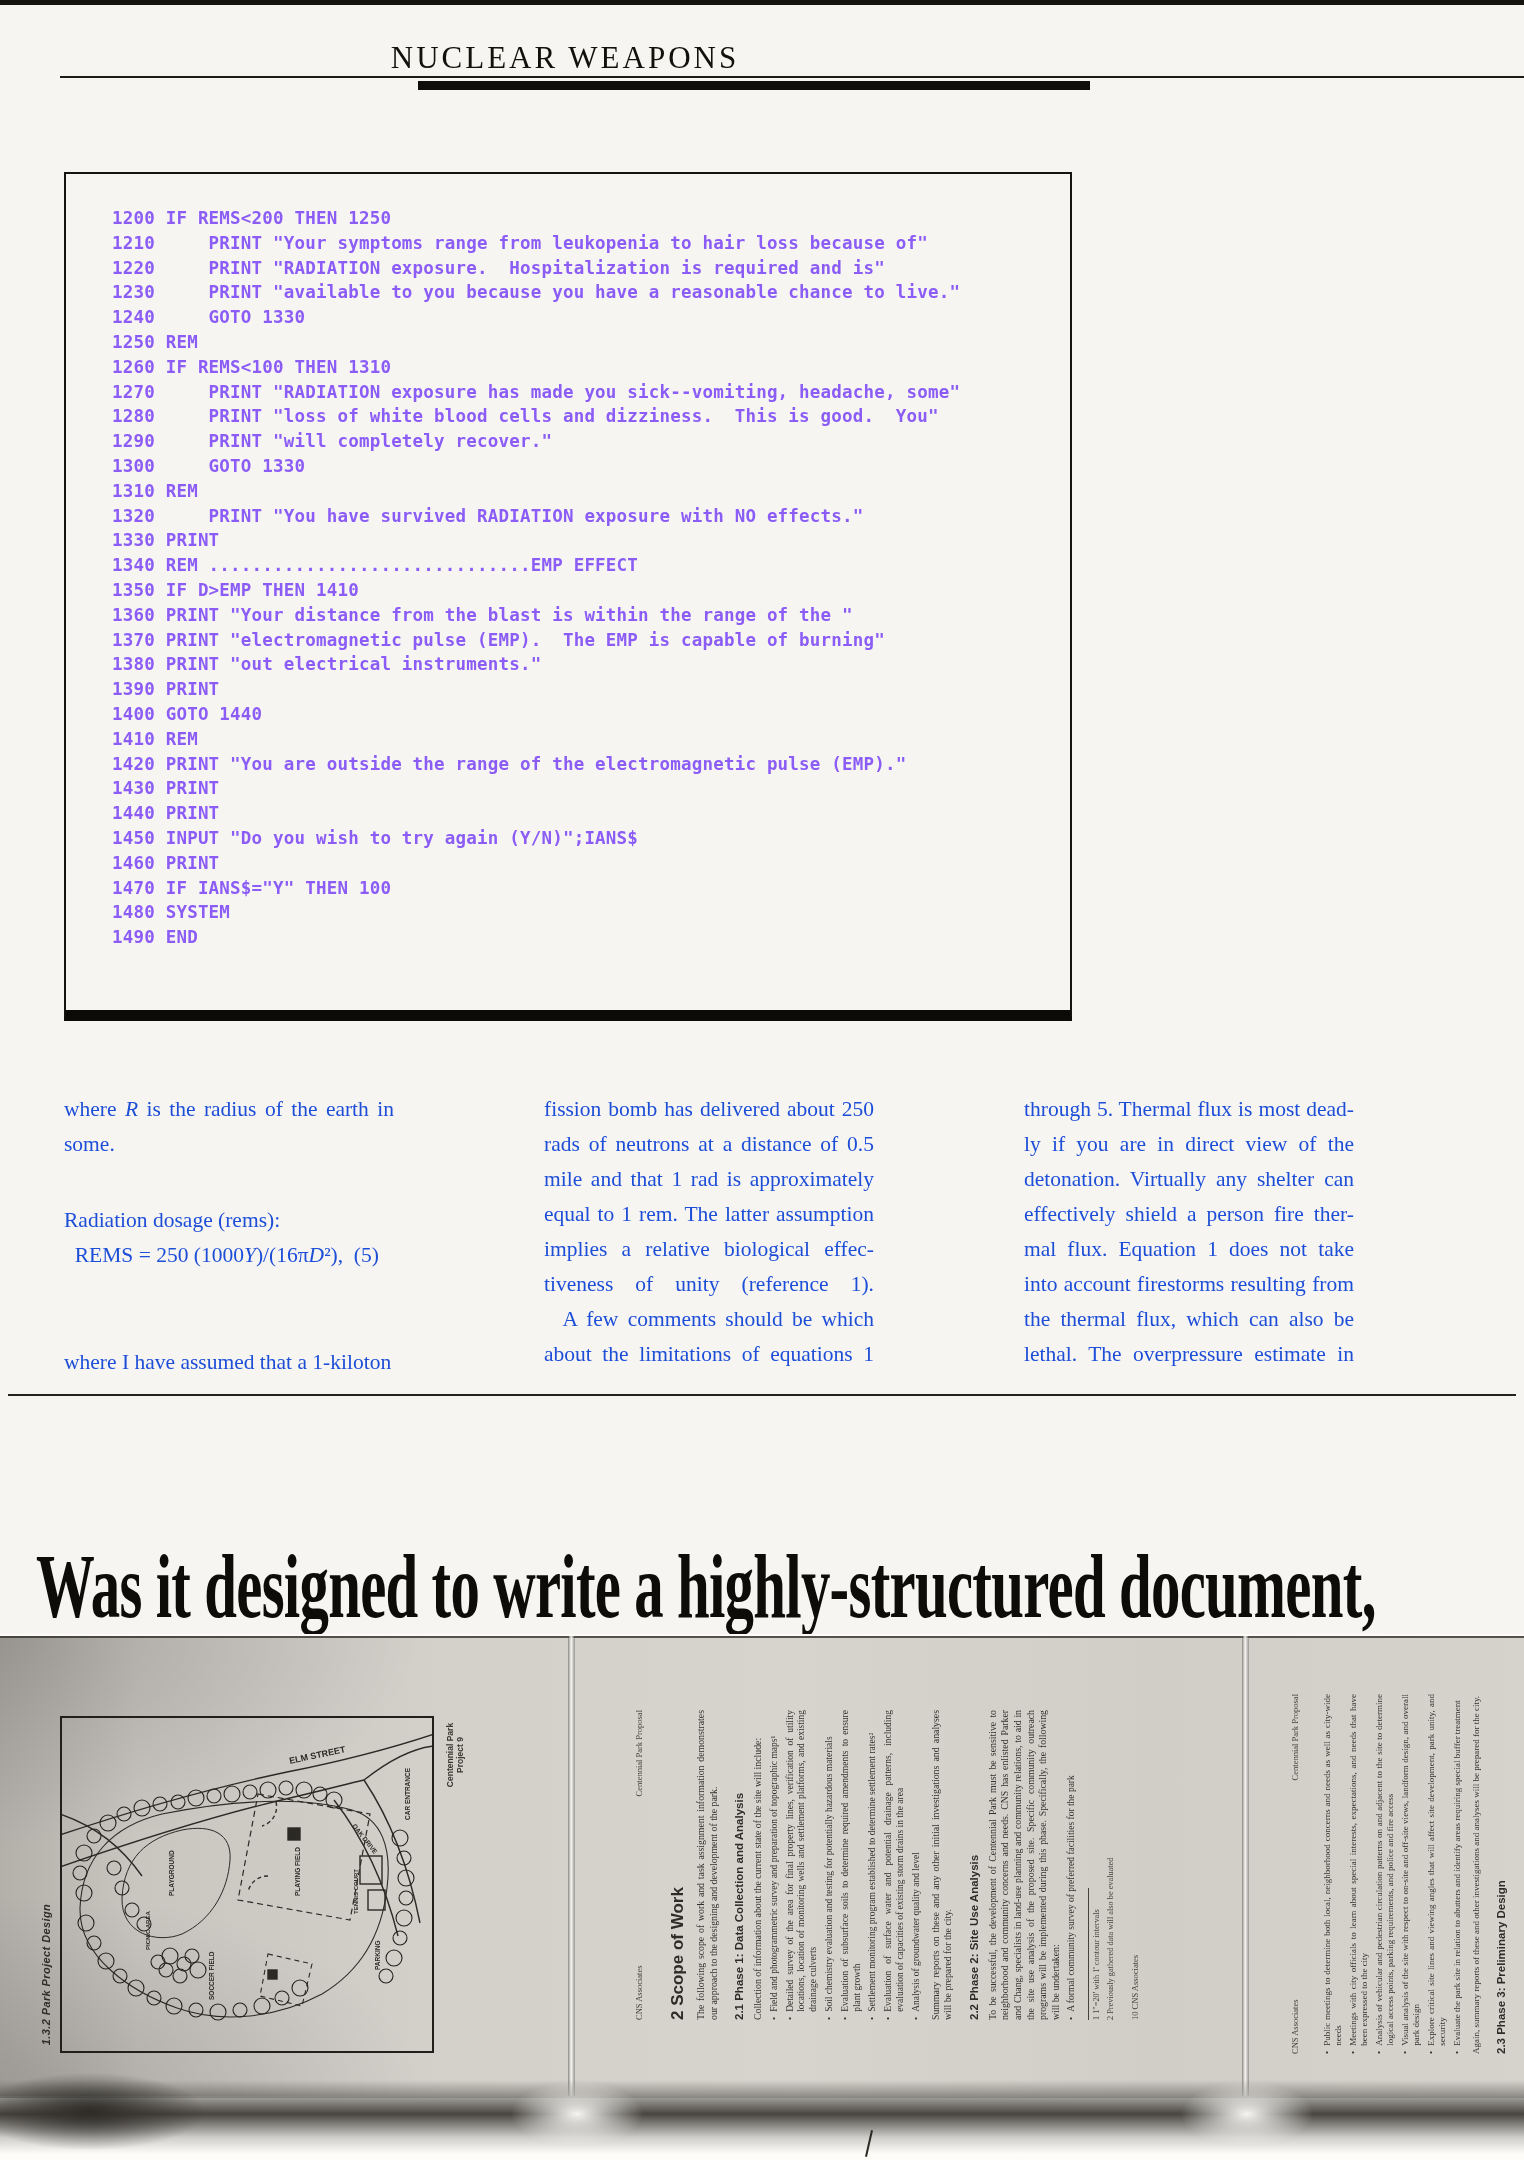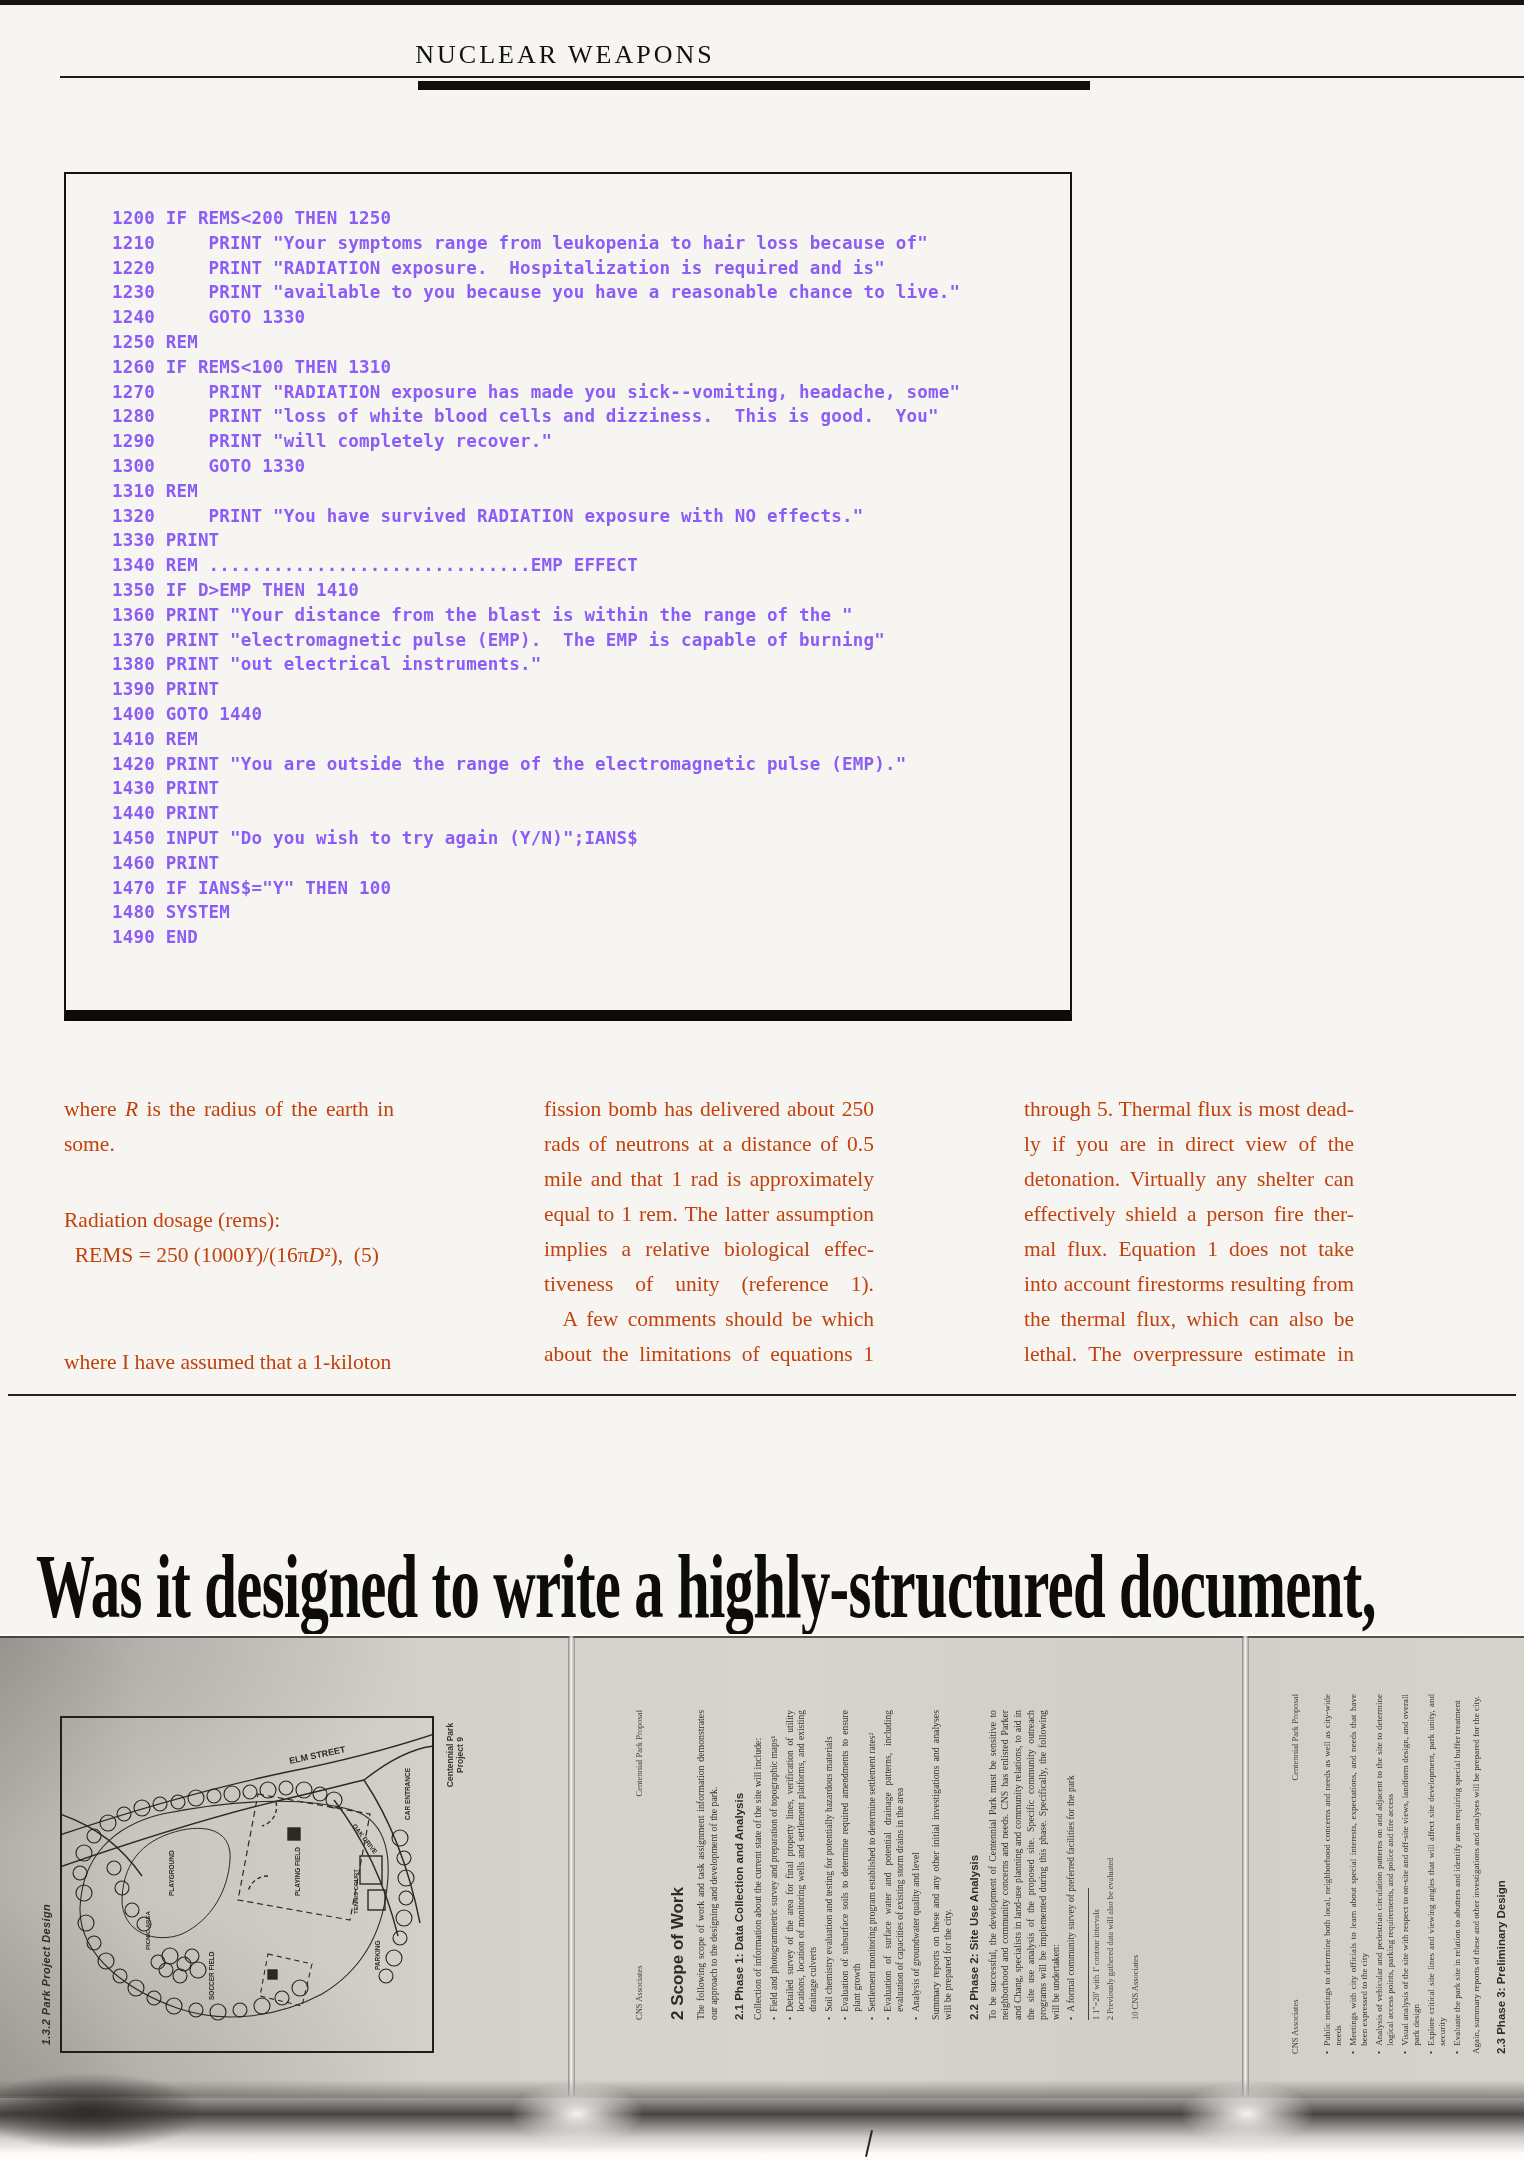--- a/index.html
+++ b/index.html
@@ -10,40 +10,40 @@
     color:#1b1914;
   }
   .abs{position:absolute;}
 
   
   .top-edge{top:0;left:0;width:1524px;height:5px;background:#16140f;}
 
   
   .mag-title{
     top:40px;left:0;width:1130px;text-align:center;
-    font-size:26px;letter-spacing:3px;color:#13110c;
+    font-size:31px;letter-spacing:3px;color:#13110c;
   }
   .header-rule{top:76px;left:60px;width:1464px;height:2px;background:#1d1b16;}
   .header-bar{top:81px;left:418px;width:672px;height:9px;background:#0f0e0a;}
 
   
   .codebox{
     left:64px;top:172px;width:1004px;height:836px;
     border:2px solid #161410;border-bottom:11px solid #0c0b08;
     background:transparent;
   }
   .code{
     position:absolute;left:46px;top:32px;
     font-family:"DejaVu Sans Mono", monospace;
     font-size:17.5px;font-weight:bold;line-height:24.8px;
     letter-spacing:.2px;color:#8b5cf6;white-space:pre;
   }
 
   
-  .col{top:1092px;width:330px;font-size:21.5px;line-height:35px;color:#c2410c;}
+  .col{top:1092px;width:330px;font-size:21.5px;line-height:35px;color:#1d4ed8;}
   .col div{white-space:pre-wrap;}
   .col .j{text-align:justify;text-align-last:justify;}
   .col1{left:64px;}
   .col2{left:544px;}
   .col3{left:1024px;}
   .gap70{margin-top:41px;}
   .gap72{margin-top:72px;}
 
   
   .mid-rule{top:1394px;left:8px;width:1508px;height:2px;background:#24221c;}

